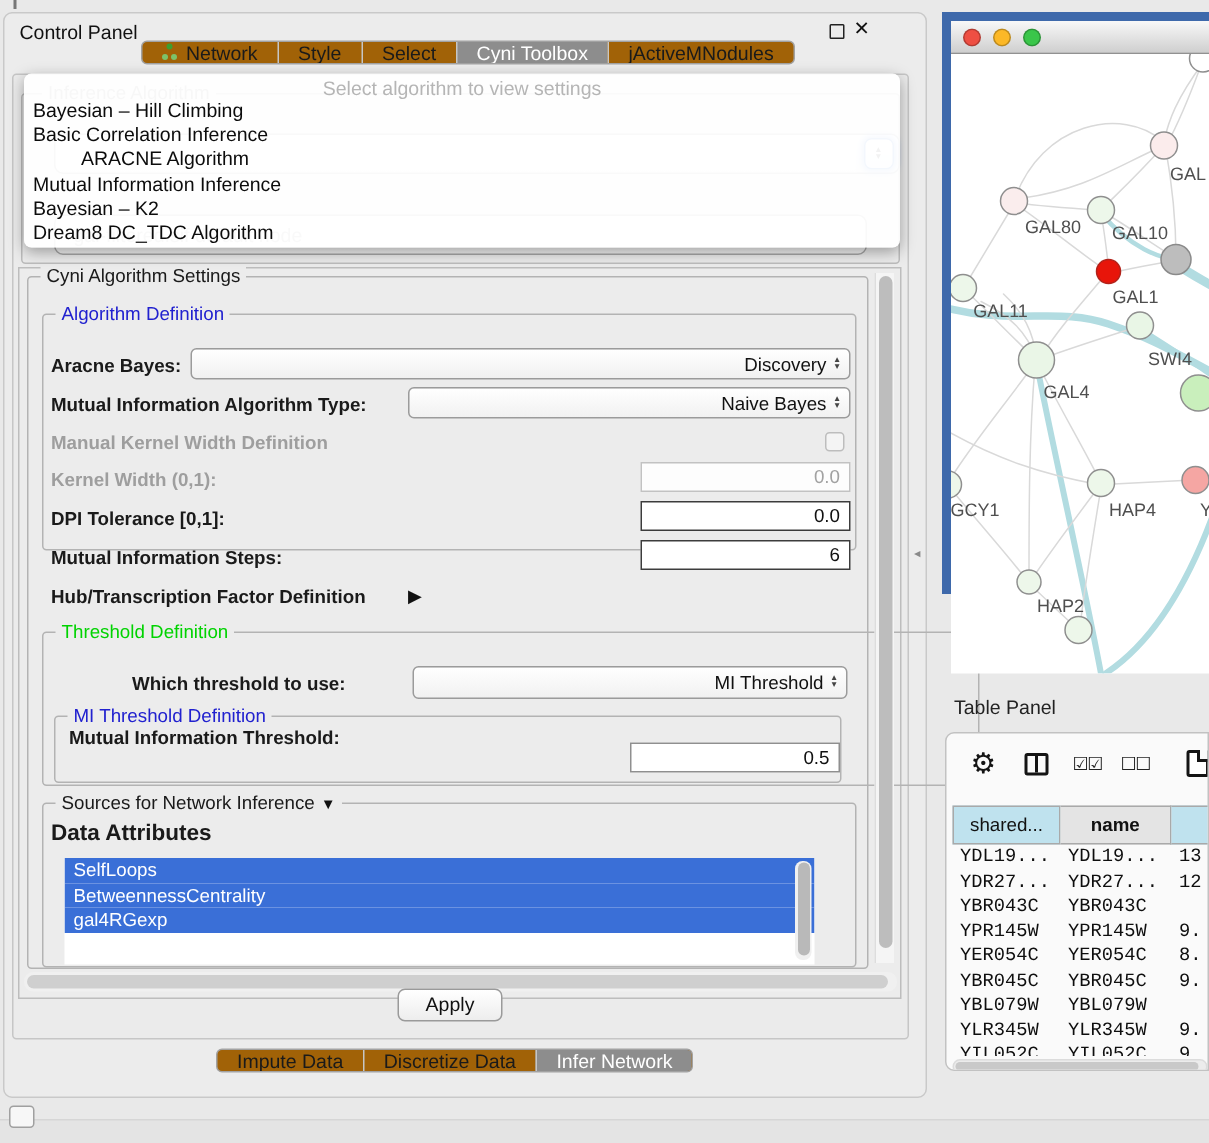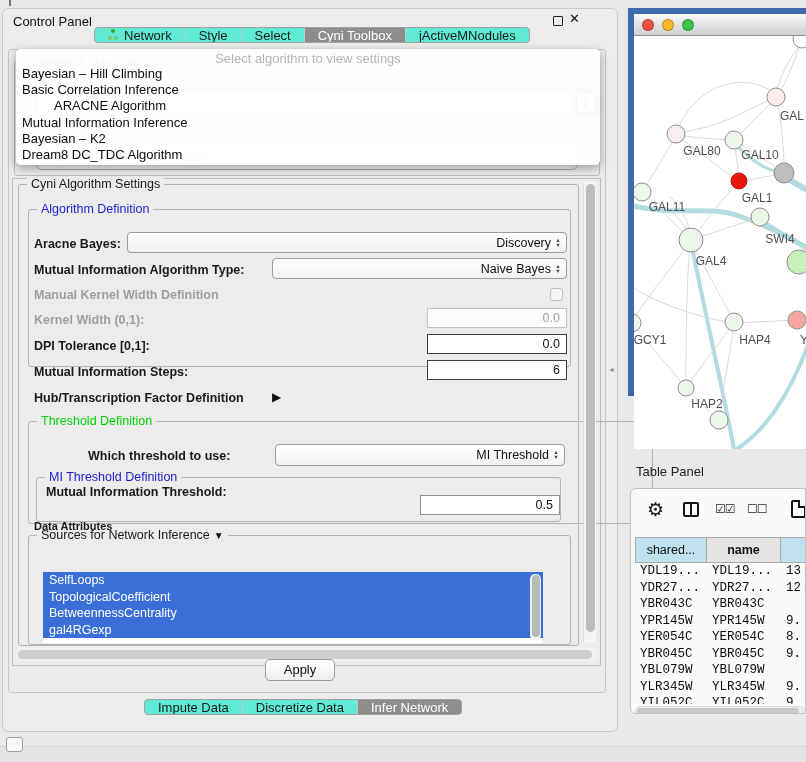--- a/index.html
+++ b/index.html
@@ -9,21 +9,21 @@
 
   .top-notch { position:absolute; left:9px; top:0; width:2px; height:6px; background:#777; }
   .bottom-strip { position:absolute; left:0; top:746px; width:806px; height:16px; background:#e4e4e4; border-top:1px solid #d6d6d6; }
 
   
   .control-panel { position:absolute; left:2px; top:8px; width:616px; height:724px; background:#ececec; border:1px solid #c9c9c9; border-radius:6px; }
   .cp-title { position:absolute; left:10px; top:5px; font-size:13px; color:#111; }
   .float-icon { position:absolute; left:550px; top:7px; width:10px; height:10px; border:1.5px solid #222; border-radius:1px; }
   .close-icon { position:absolute; left:566px; top:2px; font-size:13px; font-weight:bold; color:#111; cursor:default; }
 
-  .tab-group { position:absolute; display:flex; background:#5eead4; border:1px solid #a2a2a2; border-radius:4px; overflow:hidden; height:16px;text-align:center; }
+  .tab-group { position:absolute; display:flex; background:#a16207; border:1px solid #a2a2a2; border-radius:4px; overflow:hidden; height:16px;text-align:center; }
   #top-tabs { left:94px; top:27px; }
   #bottom-tabs { left:144px; top:699px; }
   .tab { display:flex; align-items:center; padding:0 13px; font-size:13px; color:#1a1a1a; border-left:1px solid #c6c6c6; white-space:nowrap; cursor:default; }
   .tab:first-child { border-left:none; }
   .tab.selected { background:#8d8d8d; color:#fff; }
   .net-tab-icon { width:11px; height:12px; display:inline-block; margin-right:5px; position:relative; }
   .net-tab-icon::before { content:""; position:absolute; left:3px; top:0; width:4px; height:4px; border-radius:50%; background:#3e9e2e; }
   .net-tab-icon::after { content:""; position:absolute; left:0; bottom:1px; width:4px; height:4px; border-radius:50%; background:#7cc36a; box-shadow:6px 0 0 #7cc36a; }
 
   .inner-panel { position:absolute; left:8px; top:49px; width:598px; height:644px; background:#ebebeb; border:1px solid #c6c6c6; border-radius:3px; }
@@ -74,21 +74,21 @@
   .tfield.strong { border:1.5px solid #3c3c3c; }
   .tfield.dis { border:1px solid #c2c2c2; color:#a2a2a2; background:#fdfdfd; }
   .checkbox { position:absolute; width:13px; height:13px; border:1px solid #bdbdbd; border-radius:3px; background:#f4f4f4; }
 
   .hub-label { position:absolute; left:34px; top:391px; font-size:12.5px; font-weight:bold; color:#1a1a1a; }
   .arrow-right { position:absolute; left:272px; top:390px; font-size:12px; color:#111; }
   .arrow-right::before { content:"▶"; }
   .arrow-down { display:inline-block; font-size:10px; color:#111; margin-left:4px; }
   .arrow-down::before { content:"▼"; }
 
-  .attr-title { position:absolute; left:34px; top:520px; font-size:11px; font-weight:bold; color:#1a1a1a; }
+  .attr-title { position:absolute; left:34px; top:547px; font-size:15px; font-weight:bold; color:#1a1a1a; }
   .attr-list { position:absolute; left:43px; top:572px; width:500px; height:71px; background:#fff; overflow:hidden; }
   .attr-item { height:16.5px; line-height:16.5px; font-size:12.5px; color:#fff; background:#3a6fd7; padding-left:6px; white-space:nowrap; }
   .attr-sb { position:absolute; left:530px; top:574px; width:11px; height:66px; background:#f0f0f0; border-radius:5px; }
   .attr-sb .thumb { position:absolute; left:1.5px; top:1px; width:8px; height:62px; background:#b9b9b9; border-radius:4px; }
 
   .apply-btn { position:absolute; left:265px; top:659px; width:70px; height:22px; border:1px solid #9a9a9a; border-radius:5px; background:linear-gradient(#ffffff,#ededed); font-size:13px; color:#111; text-align:center; line-height:20px; cursor:default; }
 
   .mini-icon { position:absolute; left:6px; top:737px; width:17px; height:15px; border:1.5px solid #a0a0a0; border-radius:3px; background:#f7f7f7; }
   .splitter-arrow { position:absolute; left:608px; top:366px; font-size:7px; color:#8a8a8a; }
   .splitter-arrow::before { content:"◄"; }
@@ -236,21 +236,20 @@
   </div>
   <span class="flabel" style="left:46px;top:485px;">Mutual Information Threshold:</span>
   <div class="tfield" style="left:420px;top:495px;width:140px;">0.5</div>
 
   <div class="tgroup" id="sources-group">
     <span class="gtitle black"><span>Sources for Network Inference</span><span class="arrow-down"></span></span>
   </div>
   <span class="attr-title">Data Attributes</span>
   <div class="attr-list" id="attr-list">
       <div class="attr-item">SelfLoops</div>
-      <div class="attr-item">TopologicalCoefficient</div>
       <div class="attr-item">BetweennessCentrality</div>
       <div class="attr-item">gal4RGexp</div>
     </div>
   <div class="attr-sb">
       <div class="thumb"></div>
     </div>
 
   <div class="vsb">
       <div class="thumb"></div>
     </div>

